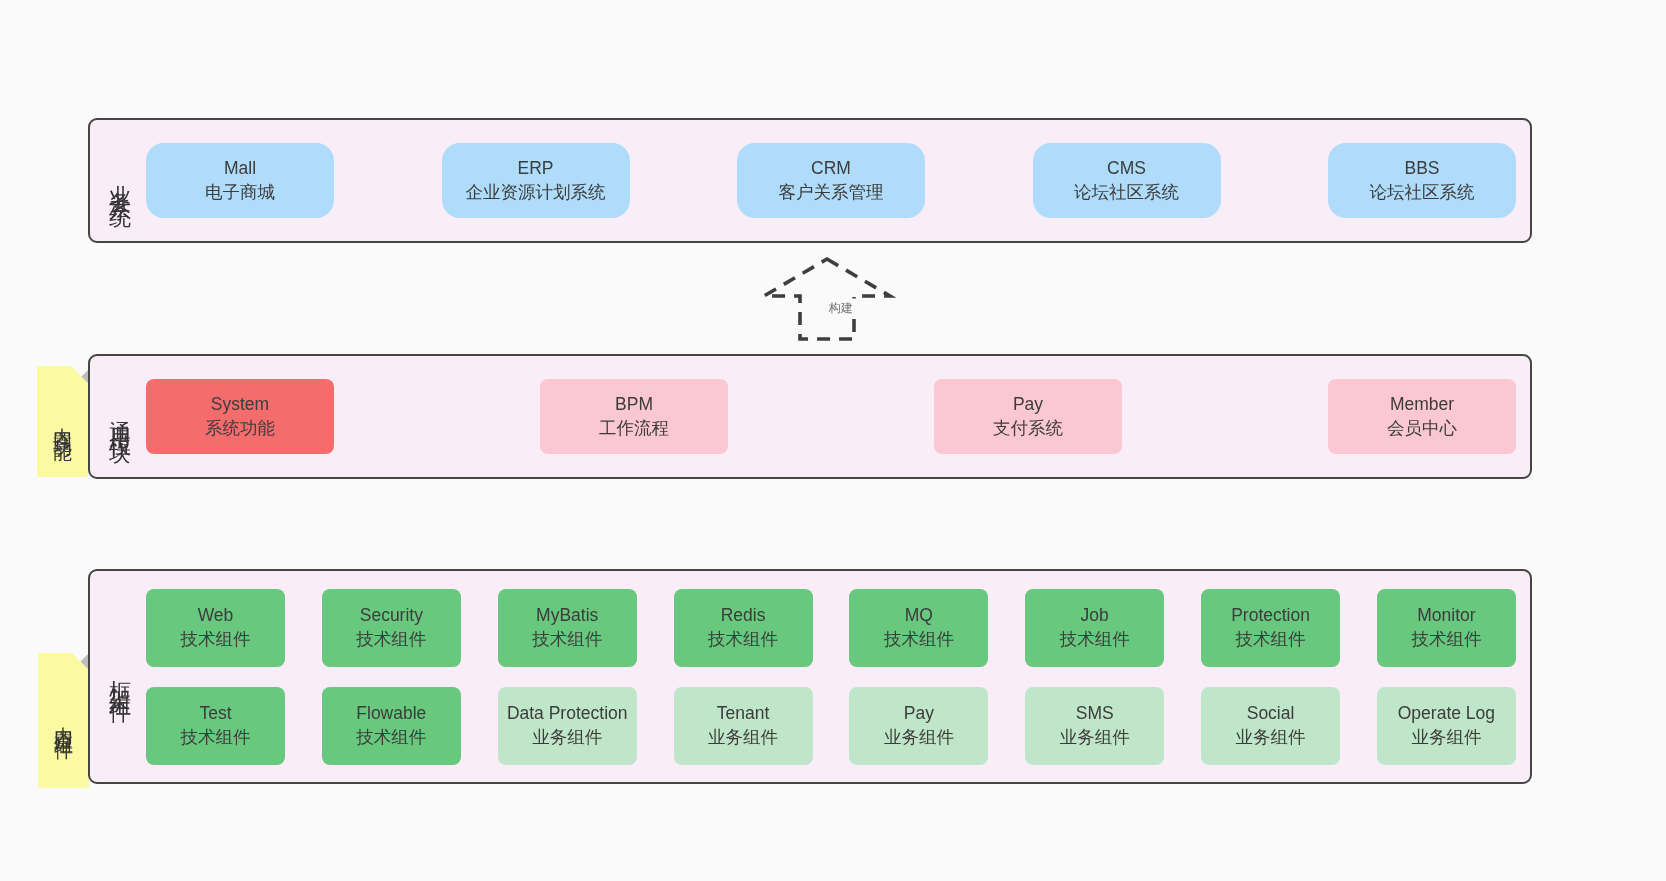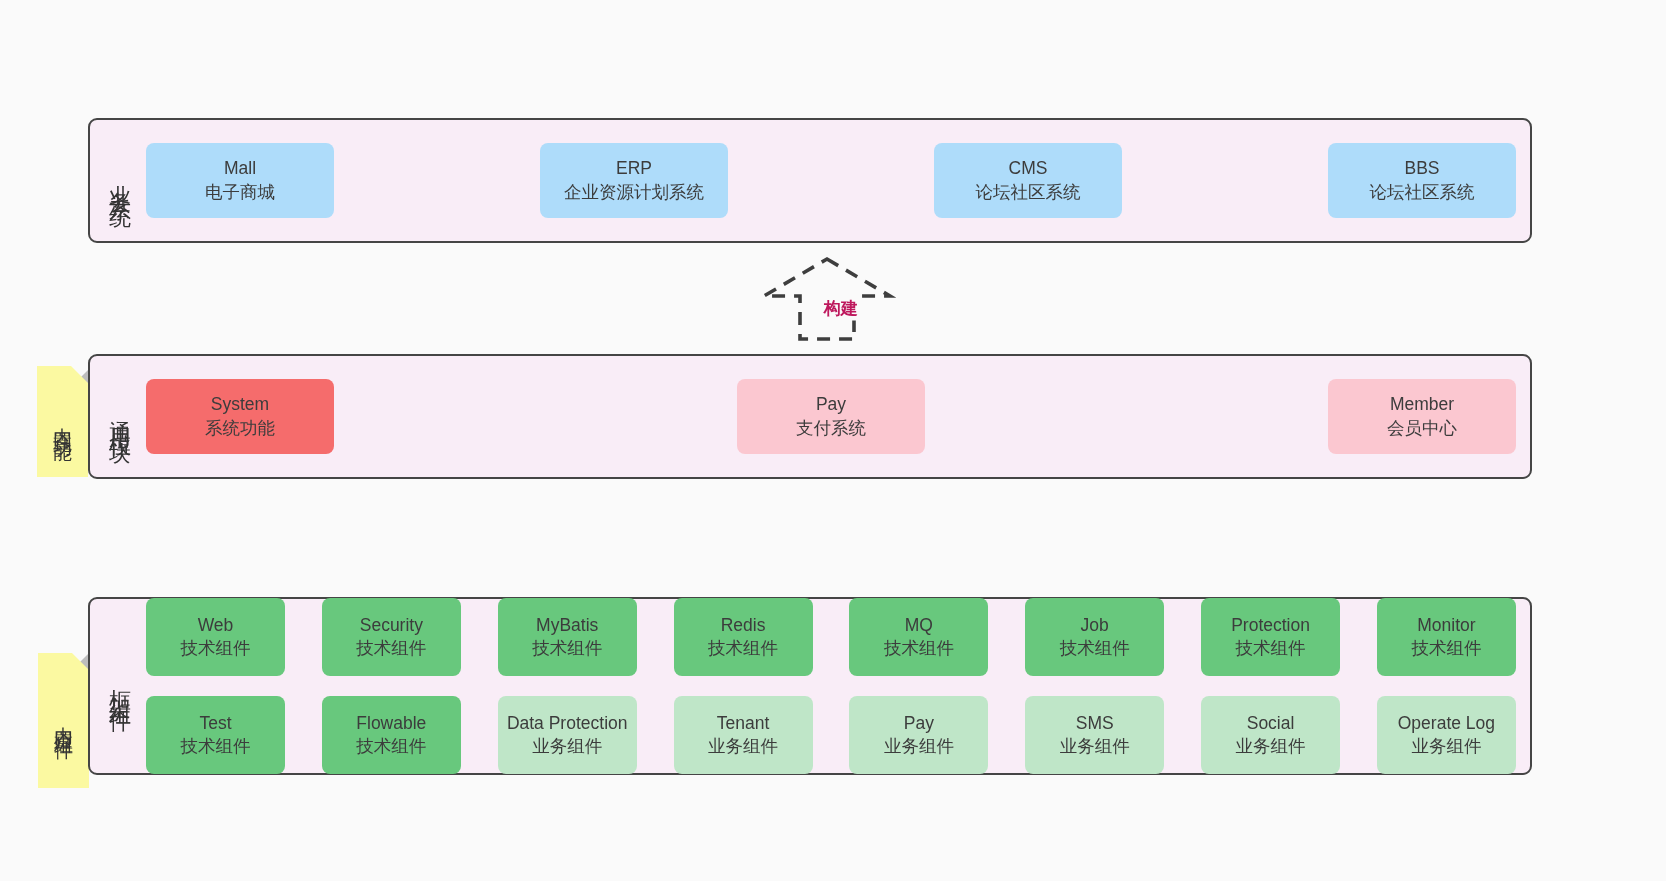--- a/index.html
+++ b/index.html
@@ -16,21 +16,21 @@
     position: absolute;
     left: 88px;
     width: 1444px;
     background: #f9edf7;
     border: 2px solid #454545;
     border-radius: 9px;
     z-index: 2;
   }
   .layer-business  { top: 118px; height: 125px; }
   .layer-modules   { top: 348px; height: 125px; margin-top: 6px; }
-  .layer-framework { top: 597px; height: 178px; }
+  .layer-framework { top: 569px; height: 215px; }
 
   .layer-label {
     position: absolute;
     left: 4px; top: 0; bottom: 0;
     width: 52px;
     display: flex; align-items: center; justify-content: center;
     writing-mode: vertical-rl;
     text-orientation: upright;
     font-size: 22px;
     letter-spacing: 7px;
@@ -61,21 +61,21 @@
     justify-content: center;
     text-align: center;
     font-size: 17.5px;
     line-height: 1.32;
     color: #3c3c3c;
     padding: 2px 6px;
   }
   .layer-business .box, .layer-modules .box { width: 188px; }
   .layer-framework .box { width: 139px; height: 78px; }
 
-  .box.blue        { background: #aedcfa; }
+  .box.blue        { background: #aedcfa; border-radius: 18px; }
   .box.red         { background: #f56c6c; }
   .box.pink        { background: #fbc7d0; }
   .box.green       { background: #68c87d; }
   .box.green-light { background: #bfe6c8; }
 
   
   .note {
     position: absolute;
     width: 51px;
     background: #fbf9a1;
@@ -107,42 +107,45 @@
   }
   .arrow-build { left: 758px; top: 255px; }
   .arrow-impl  { left: 771px; top: 487px; }
   .arrow svg { width: 100%; height: 100%; display: block; }
   .arrow-label {
     position: absolute;
     left: 60%; top: 60%;
     transform: translate(-50%, -50%);
     background: #fafafa;
     padding: 1px 4px;
-    font-size: 17px;
-    color: #be185d;
+    font-size: 12px;
+    color: #737373;
     white-space: nowrap;
-    font-weight: bold;
   }
 </style>
 </head>
 <body>
 
 <div class="canvas">
 
   <section class="layer layer-business">
     <div class="layer-label">业务系统</div>
     <div class="rows">
         <div class="row">
           <div class="box blue">
             <span>Mall</span>
             <span>电子商城</span>
           </div>
           <div class="box blue">
             <span>ERP</span>
             <span>企业资源计划系统</span>
+          </div>
+          <div class="box blue">
+            <span>CRM</span>
+            <span>客户关系管理</span>
           </div>
           <div class="box blue">
             <span>CMS</span>
             <span>论坛社区系统</span>
           </div>
           <div class="box blue">
             <span>BBS</span>
             <span>论坛社区系统</span>
           </div>
         </div>
@@ -158,20 +161,24 @@
 
   <section class="layer layer-modules">
     <div class="layer-label">通用模块</div>
     <div class="rows">
         <div class="row">
           <div class="box red">
             <span>System</span>
             <span>系统功能</span>
           </div>
           <div class="box pink">
+            <span>BPM</span>
+            <span>工作流程</span>
+          </div>
+          <div class="box pink">
             <span>Pay</span>
             <span>支付系统</span>
           </div>
           <div class="box pink">
             <span>Member</span>
             <span>会员中心</span>
           </div>
         </div>
       </div>
   </section>

